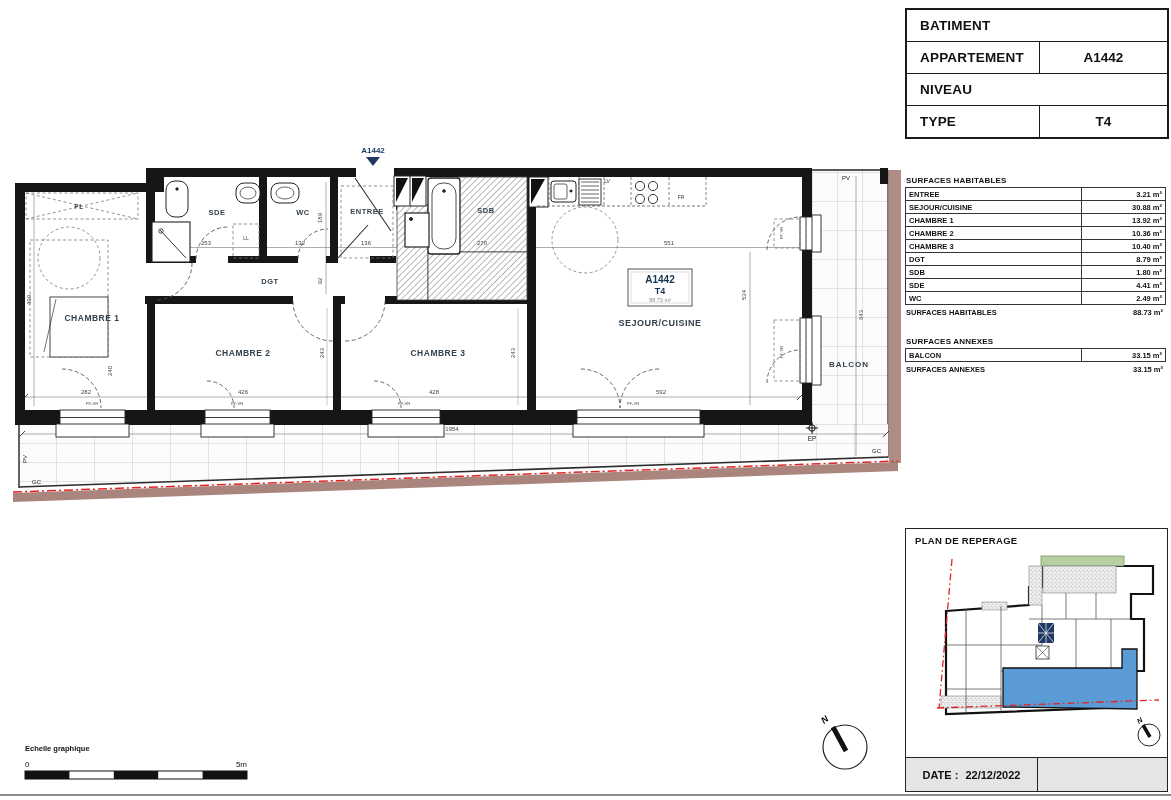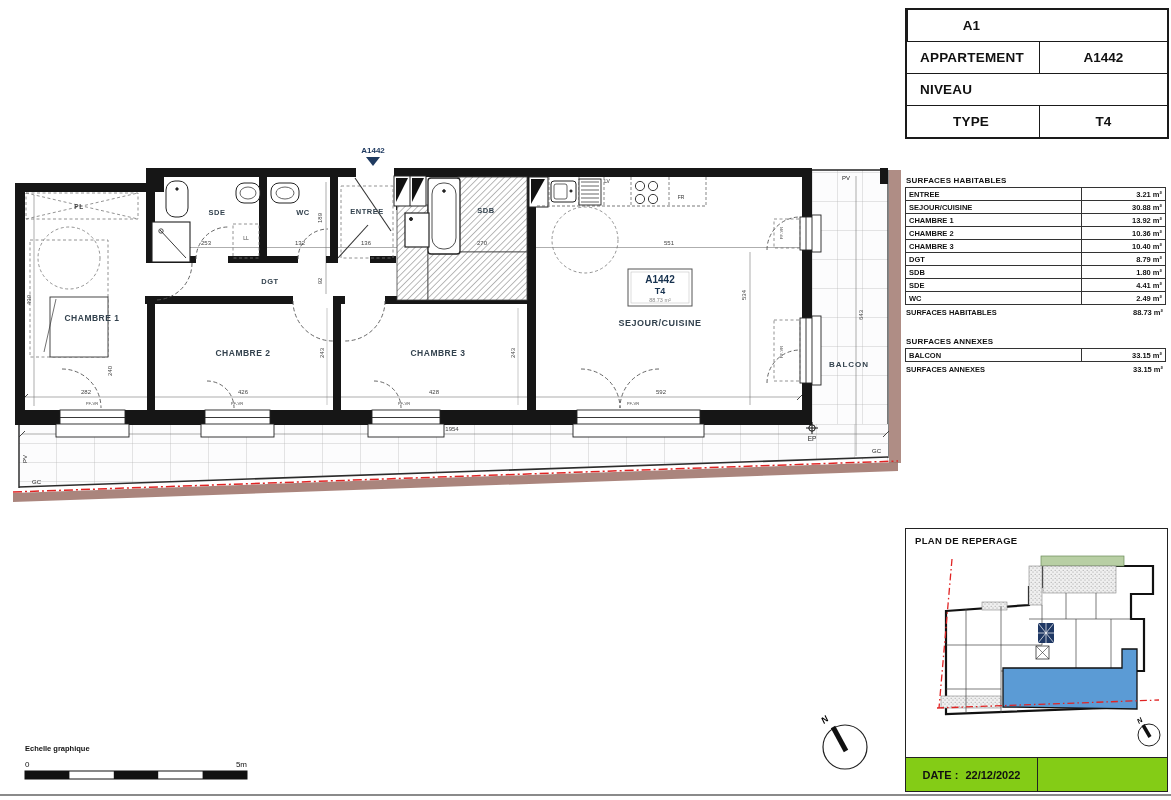--- a/index.html
+++ b/index.html
@@ -1,39 +1,39 @@
 <!DOCTYPE html>
 <html><head>
 <meta charset="utf-8">
 <style>
   html,body{margin:0;padding:0;width:1171px;height:800px;background:#fff;overflow:hidden;
     font-family:"Liberation Sans",sans-serif;color:#111;}
   .abs{position:absolute;}
   
   .itable{position:absolute;left:905px;top:8px;width:260px;border:2px solid #1a1a1a;background:#fff;}
   .irow{display:flex;height:31px;border-bottom:1.5px solid #1a1a1a;align-items:stretch;}
-  .irow:last-child{border-bottom:none;padding-left:33px;}
+  .irow:last-child{border-bottom:none;}
   .irow .lab{flex:1;display:flex;align-items:center;padding-left:13px;font-weight:bold;font-size:13.5px;letter-spacing:.2px;}
   .irow .val{width:127px;border-left:1.5px solid #1a1a1a;display:flex;align-items:center;justify-content:center;font-weight:bold;font-size:13.5px;}
   
   .surf{position:absolute;left:905px;top:176px;width:261px;}
   .surf-h{font-size:8px;font-weight:bold;letter-spacing:.2px;margin:0 0 2px 1px;}
   .stable{border:1px solid #333;border-bottom:none;}
   .srow{display:flex;border-bottom:1px solid #333;height:12px;align-items:stretch;background:#fff;}
   .srow .lab{flex:1;display:flex;align-items:center;font-size:7.5px;font-weight:bold;padding-left:3px;}
   .srow .val{width:80px;border-left:1px solid #333;display:flex;align-items:center;justify-content:flex-end;font-size:7.5px;font-weight:bold;padding-right:3px;}
   .stotal{display:flex;height:15px;align-items:center;font-size:7.5px;font-weight:bold;}
   .stotal .lab{flex:1;padding-left:1px;}
   .stotal .val{padding-right:3px;}
   .annex-gap{height:17px;}
   
   .rep{position:absolute;left:905px;top:528px;width:263px;height:264px;border:1.5px solid #222;box-sizing:border-box;background:#fff;padding-left:32px;}
   .rep-title{position:absolute;top:6px;left:9px;font-size:9.5px;font-weight:bold;letter-spacing:.3px;}
   .rep-svg{position:absolute;top:20px;left:0;}
-  .rep-bottom{position:absolute;bottom:0;left:0;right:0;height:33px;border-top:1.5px solid #222;display:flex;background:#84cc16;}
+  .rep-bottom{position:absolute;bottom:0;left:0;right:0;height:33px;border-top:1.5px solid #222;display:flex;background:#e5e5e5;}
   .rep-date{width:131px;border-right:1.5px solid #222;display:flex;align-items:center;justify-content:center;gap:7px;font-size:11px;font-weight:600;}
   .rep-indice{flex:1;display:flex;align-items:center;padding-left:11px;font-size:11px;font-weight:600;}
   .footer-line{position:absolute;left:0;top:794px;width:1171px;height:2px;background:#8a8a8a;}
   svg text{font-family:"Liberation Sans",sans-serif;}
 </style>
 </head>
 <body>
 
 <svg class="abs" width="905" height="800" viewBox="0 0 905 800" style="left:0;top:0">
   <defs>
@@ -325,21 +325,21 @@
     <text x="247" y="767" font-size="8" fill="#111" text-anchor="end">5m</text>
     <rect x="25" y="771" width="222" height="8" fill="#fff" stroke="#111" stroke-width="1"></rect>
     <rect x="25" y="771" width="44.4" height="8" fill="#111"></rect>
     <rect x="113.8" y="771" width="44.4" height="8" fill="#111"></rect>
     <rect x="202.6" y="771" width="44.4" height="8" fill="#111"></rect>
   </g>
 </svg>
 
 <div class="itable">
   <div class="irow">
-    <div class="val">A1</div>
+    <div class="lab">BATIMENT</div>
   </div>
   <div class="irow">
     <div class="lab">APPARTEMENT</div>
     <div class="val">A1442</div>
   </div>
   <div class="irow">
     <div class="lab">NIVEAU</div>
   </div>
   <div class="irow">
     <div class="lab">TYPE</div>

